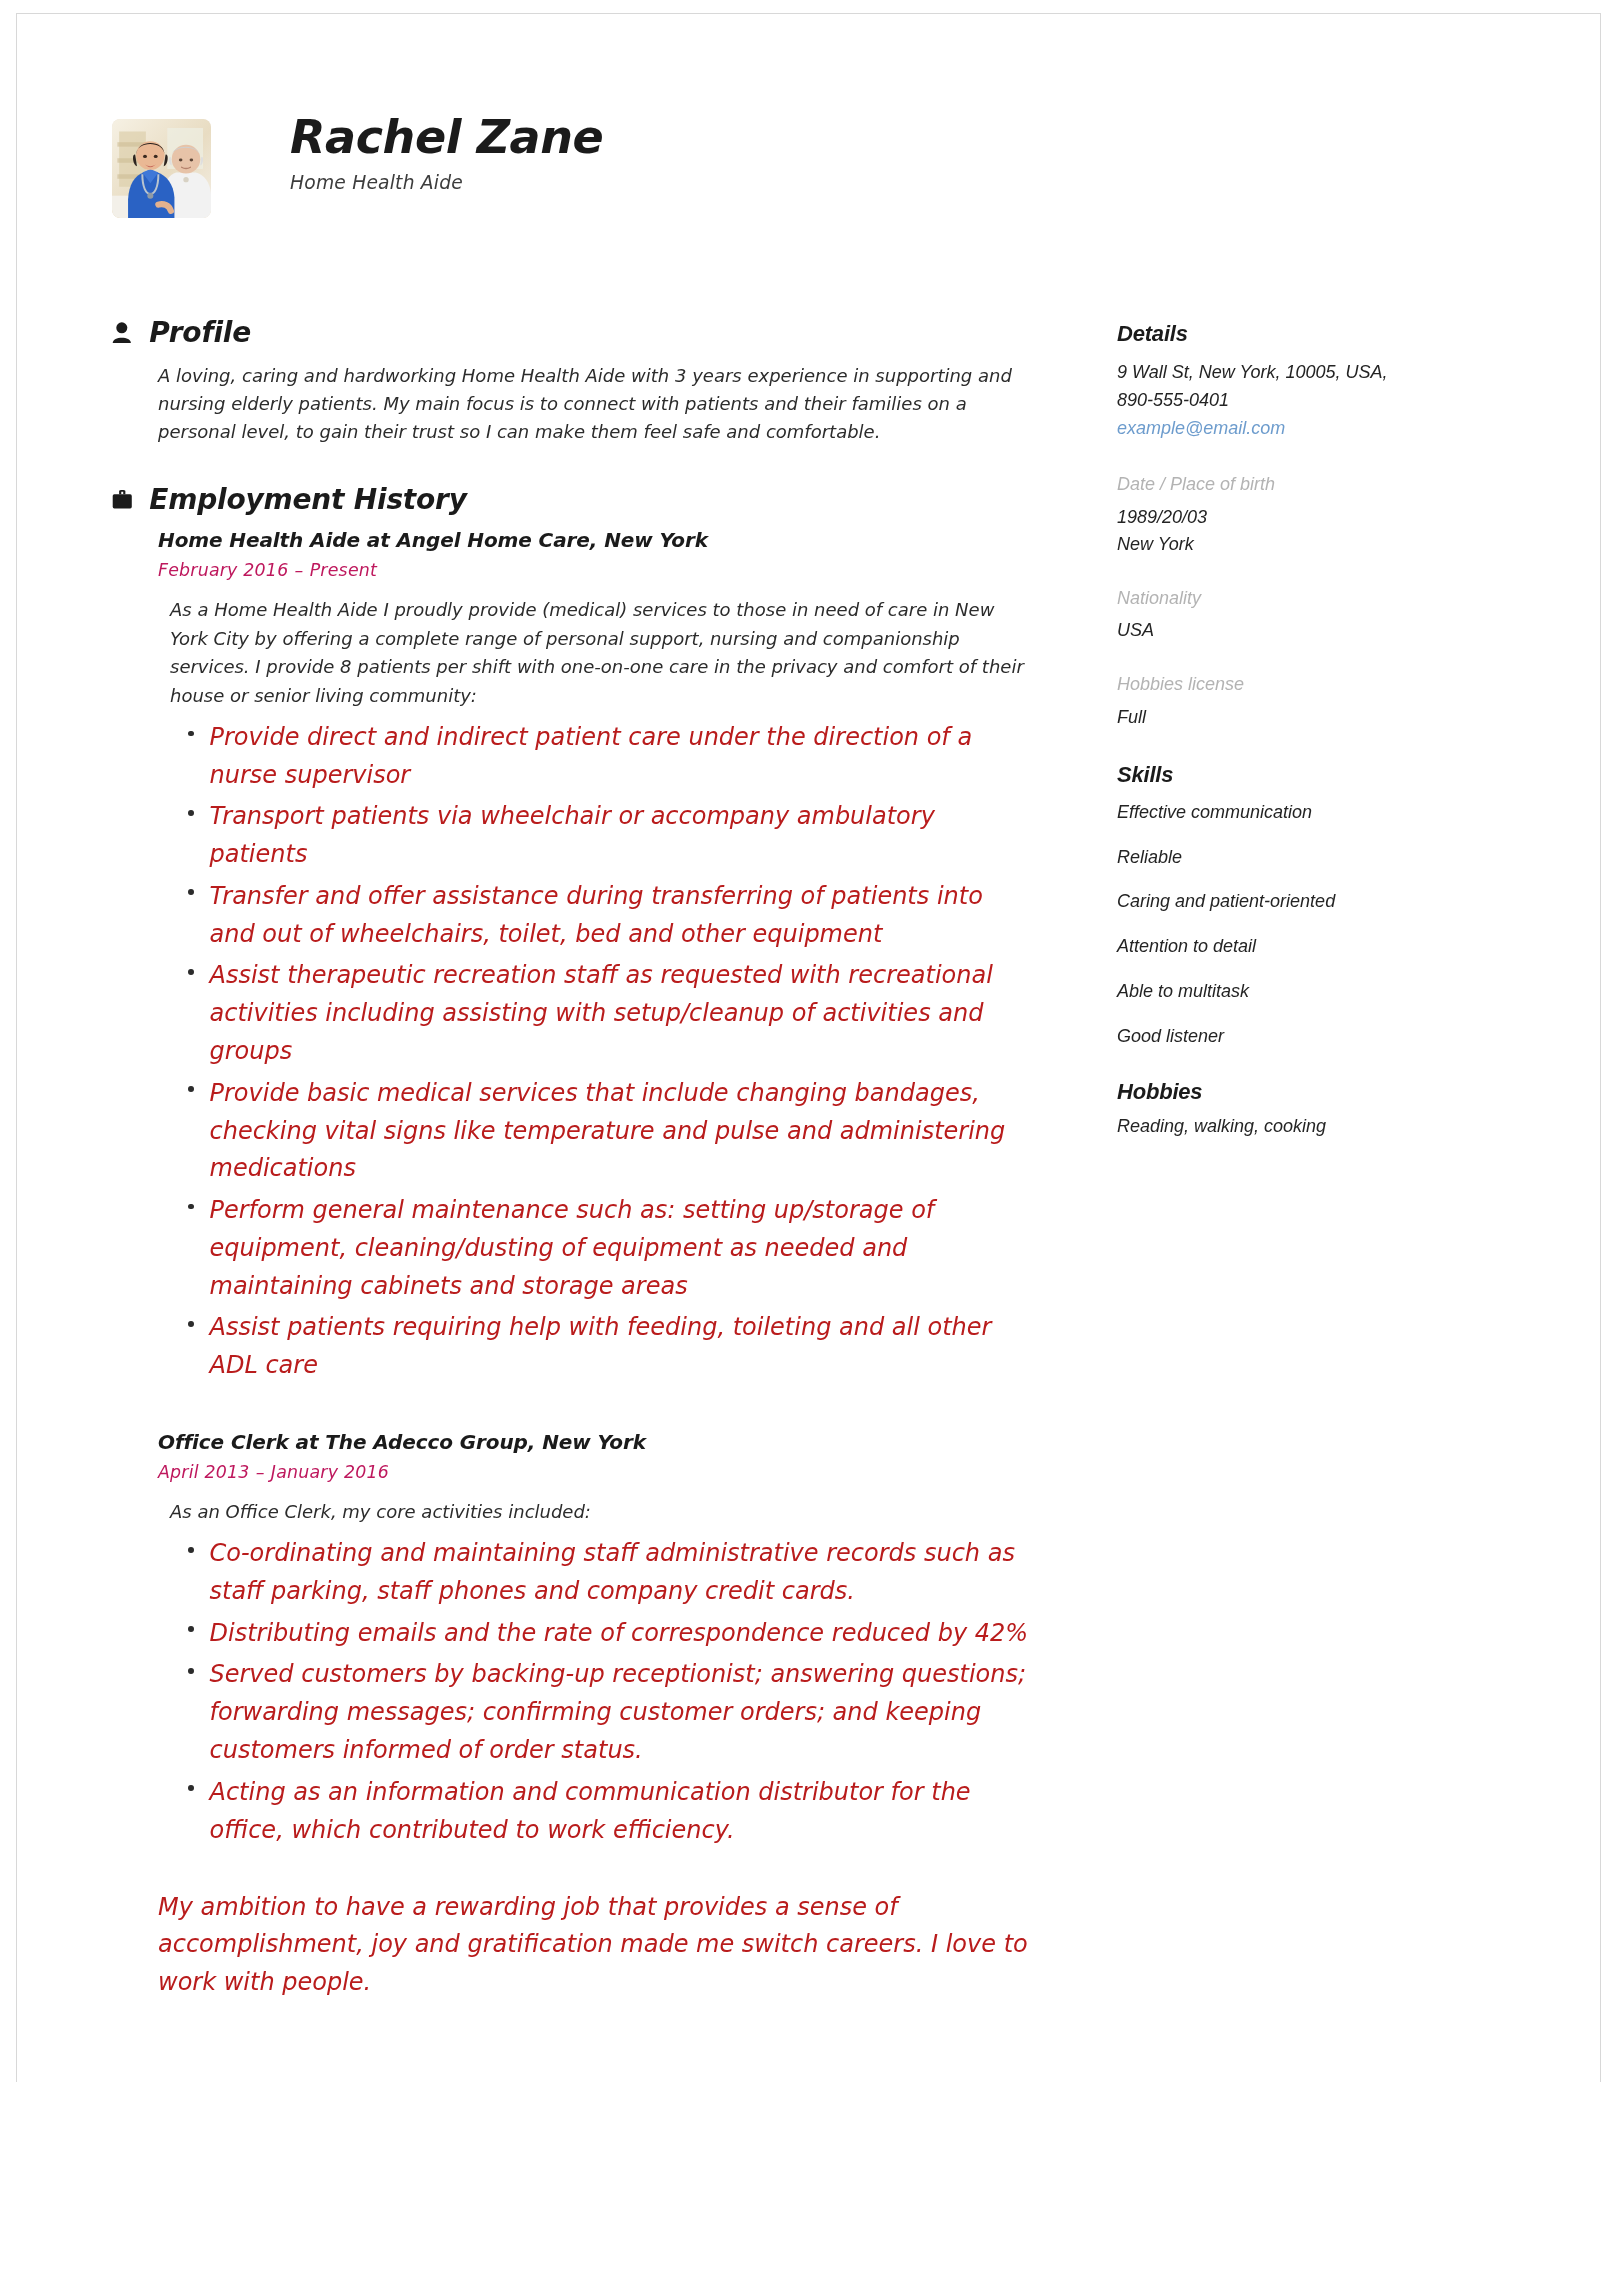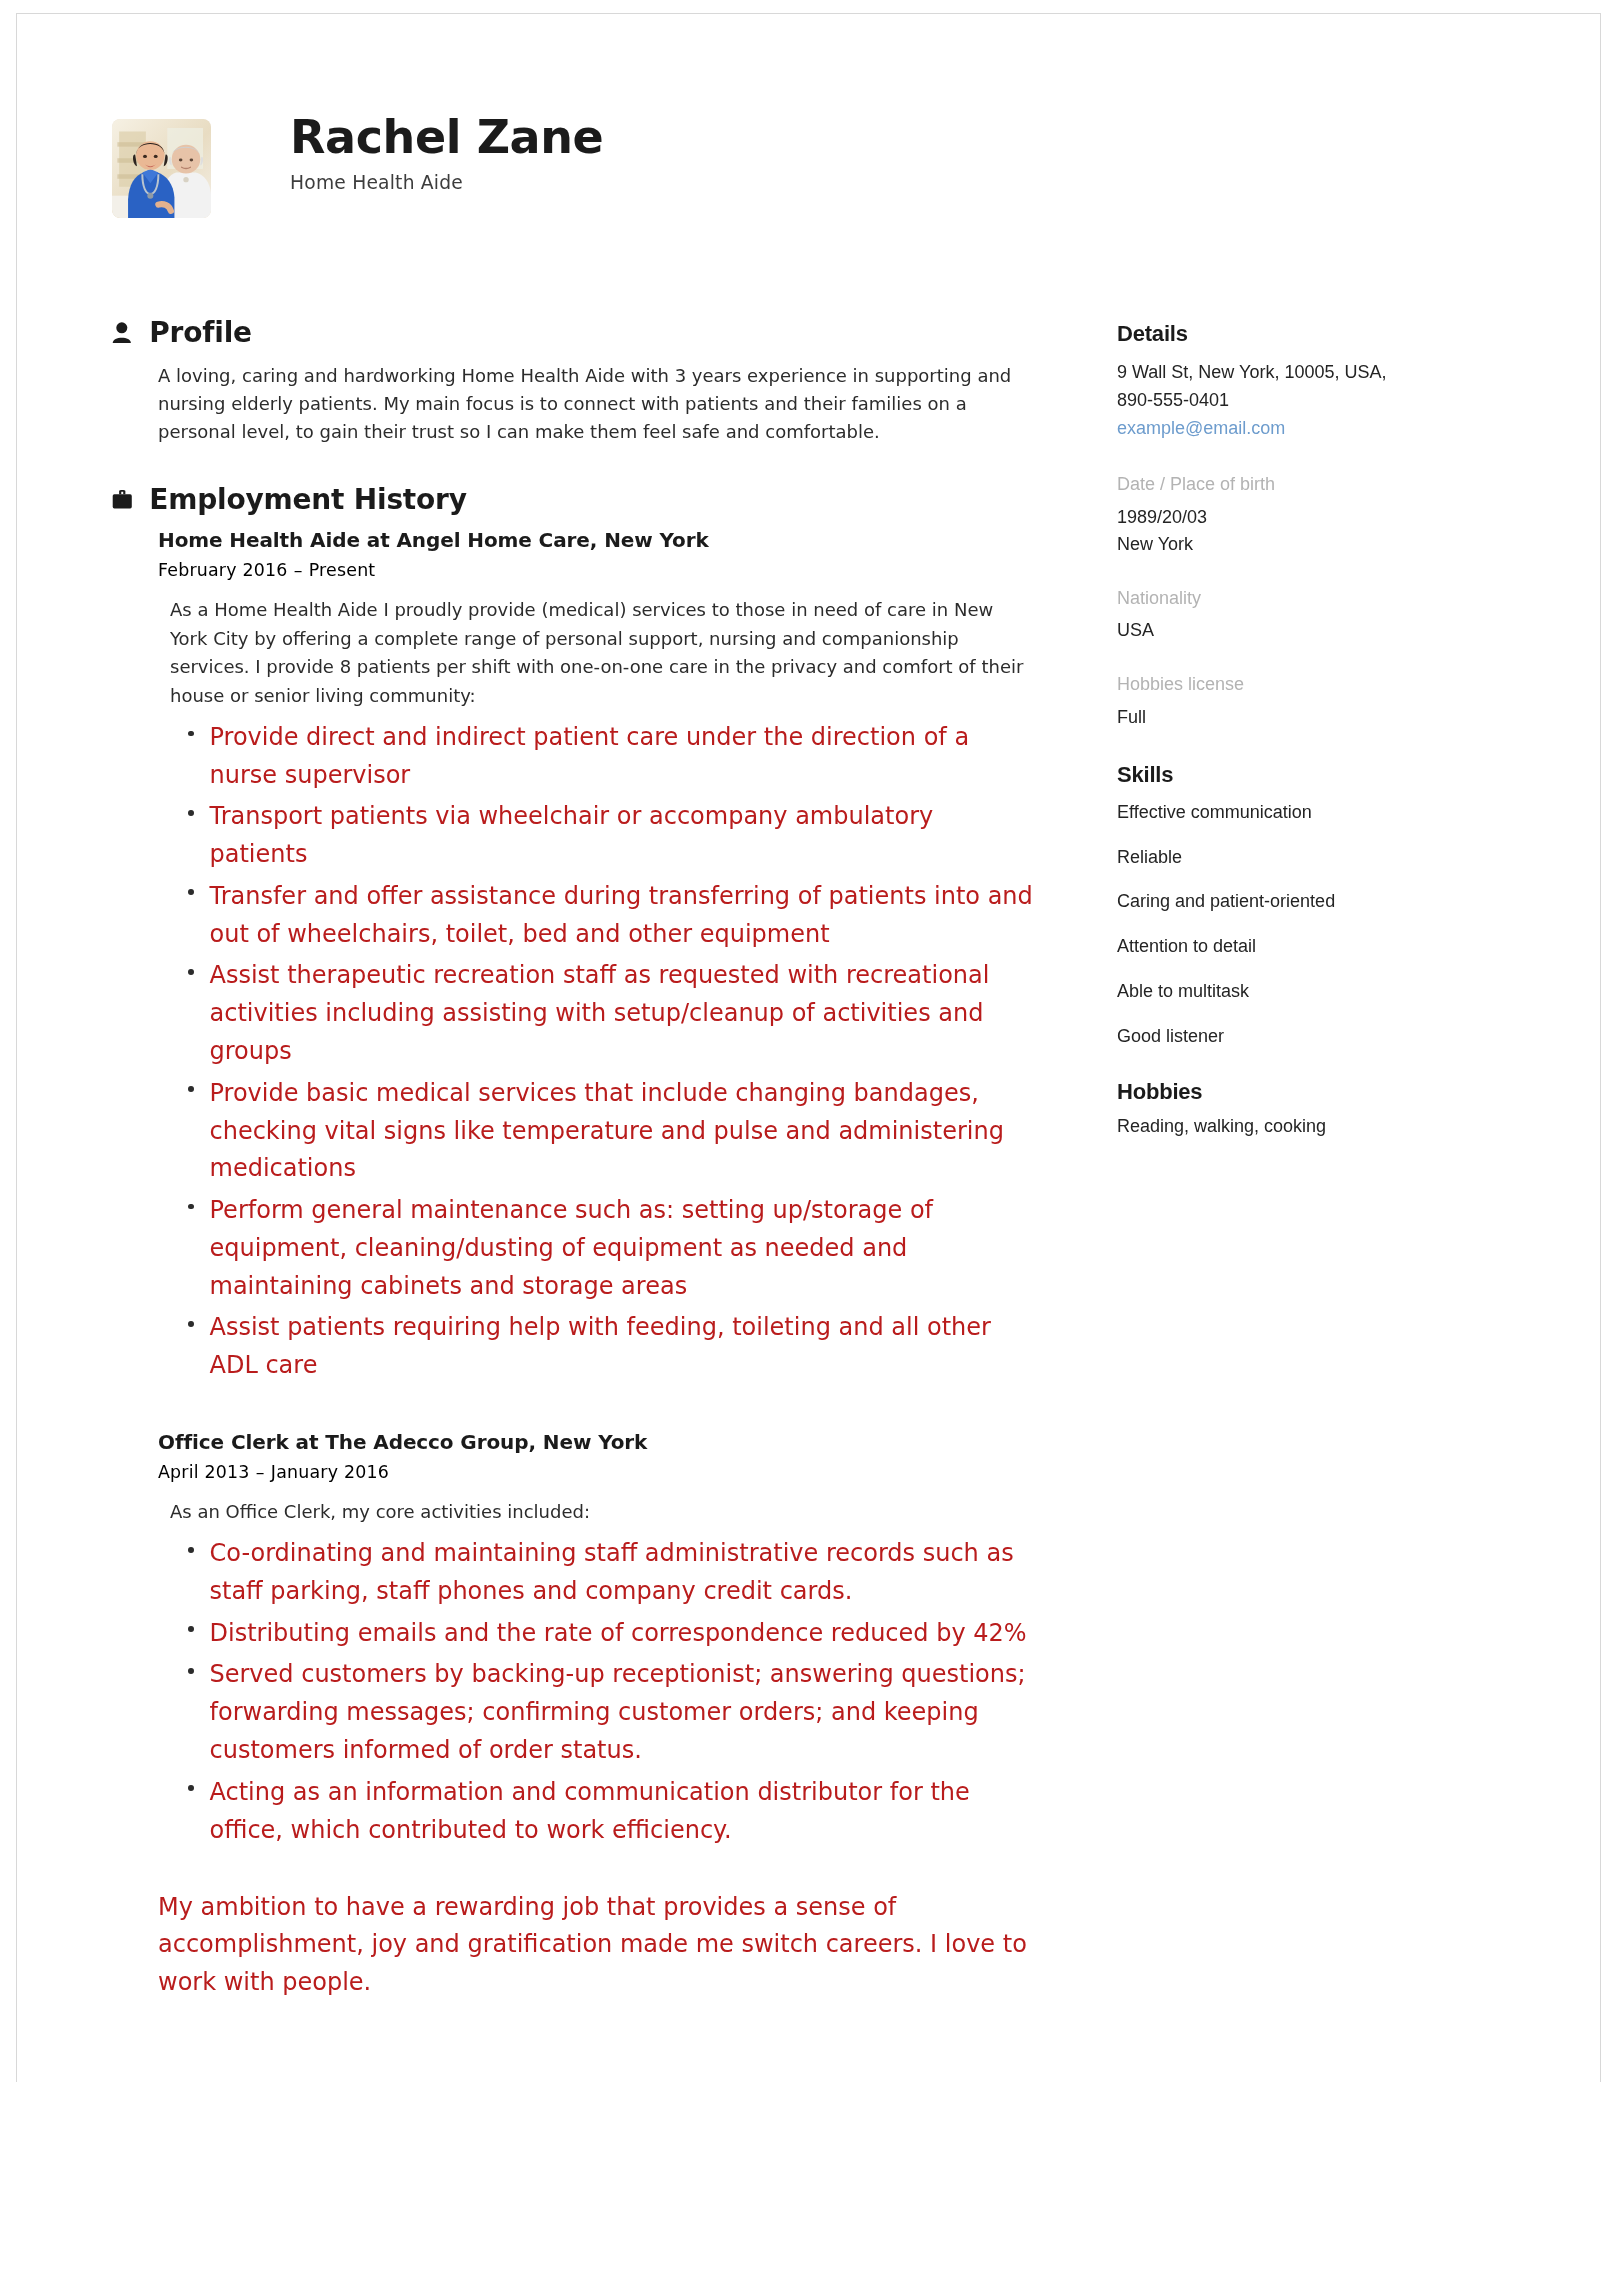--- a/index.html
+++ b/index.html
@@ -12,20 +12,21 @@
     font-family: "Liberation Sans", sans-serif;
     -webkit-font-smoothing: antialiased;
   }
   #page {
     position: relative;
     width: 1617px;
     height: 2082px;
     box-sizing: border-box;
     background: #ffffff;
     overflow: hidden;
+    font-style: italic;
   }
   .page-frame {
     position: absolute;
     left: 16px;
     top: 12.5px;
     width: 1585px;
     height: 2262px;
     border: 1.3px solid #d8d8d8;
     box-sizing: border-box;
     pointer-events: none;
@@ -115,21 +116,21 @@
     font-family: "DejaVu Sans", sans-serif;
     font-size: 20px;
     font-weight: bold;
     color: #1b1b1b;
     margin-bottom: 8px;
     letter-spacing: -0.1px;
   }
   .job-dates {
     font-family: "DejaVu Sans", sans-serif;
     font-size: 17.4px;
-    color: #000000;
+    color: #be185d;
     margin-bottom: 16px;
     letter-spacing: 0.2px;
   }
   .job-dates .sep { padding: 0 6.2px; }
   .job-desc {
     font-family: "DejaVu Sans", sans-serif;
     font-size: 18px;
     line-height: 1.58;
     color: #2c2c2c;
     margin: 0 0 9px 12px;

